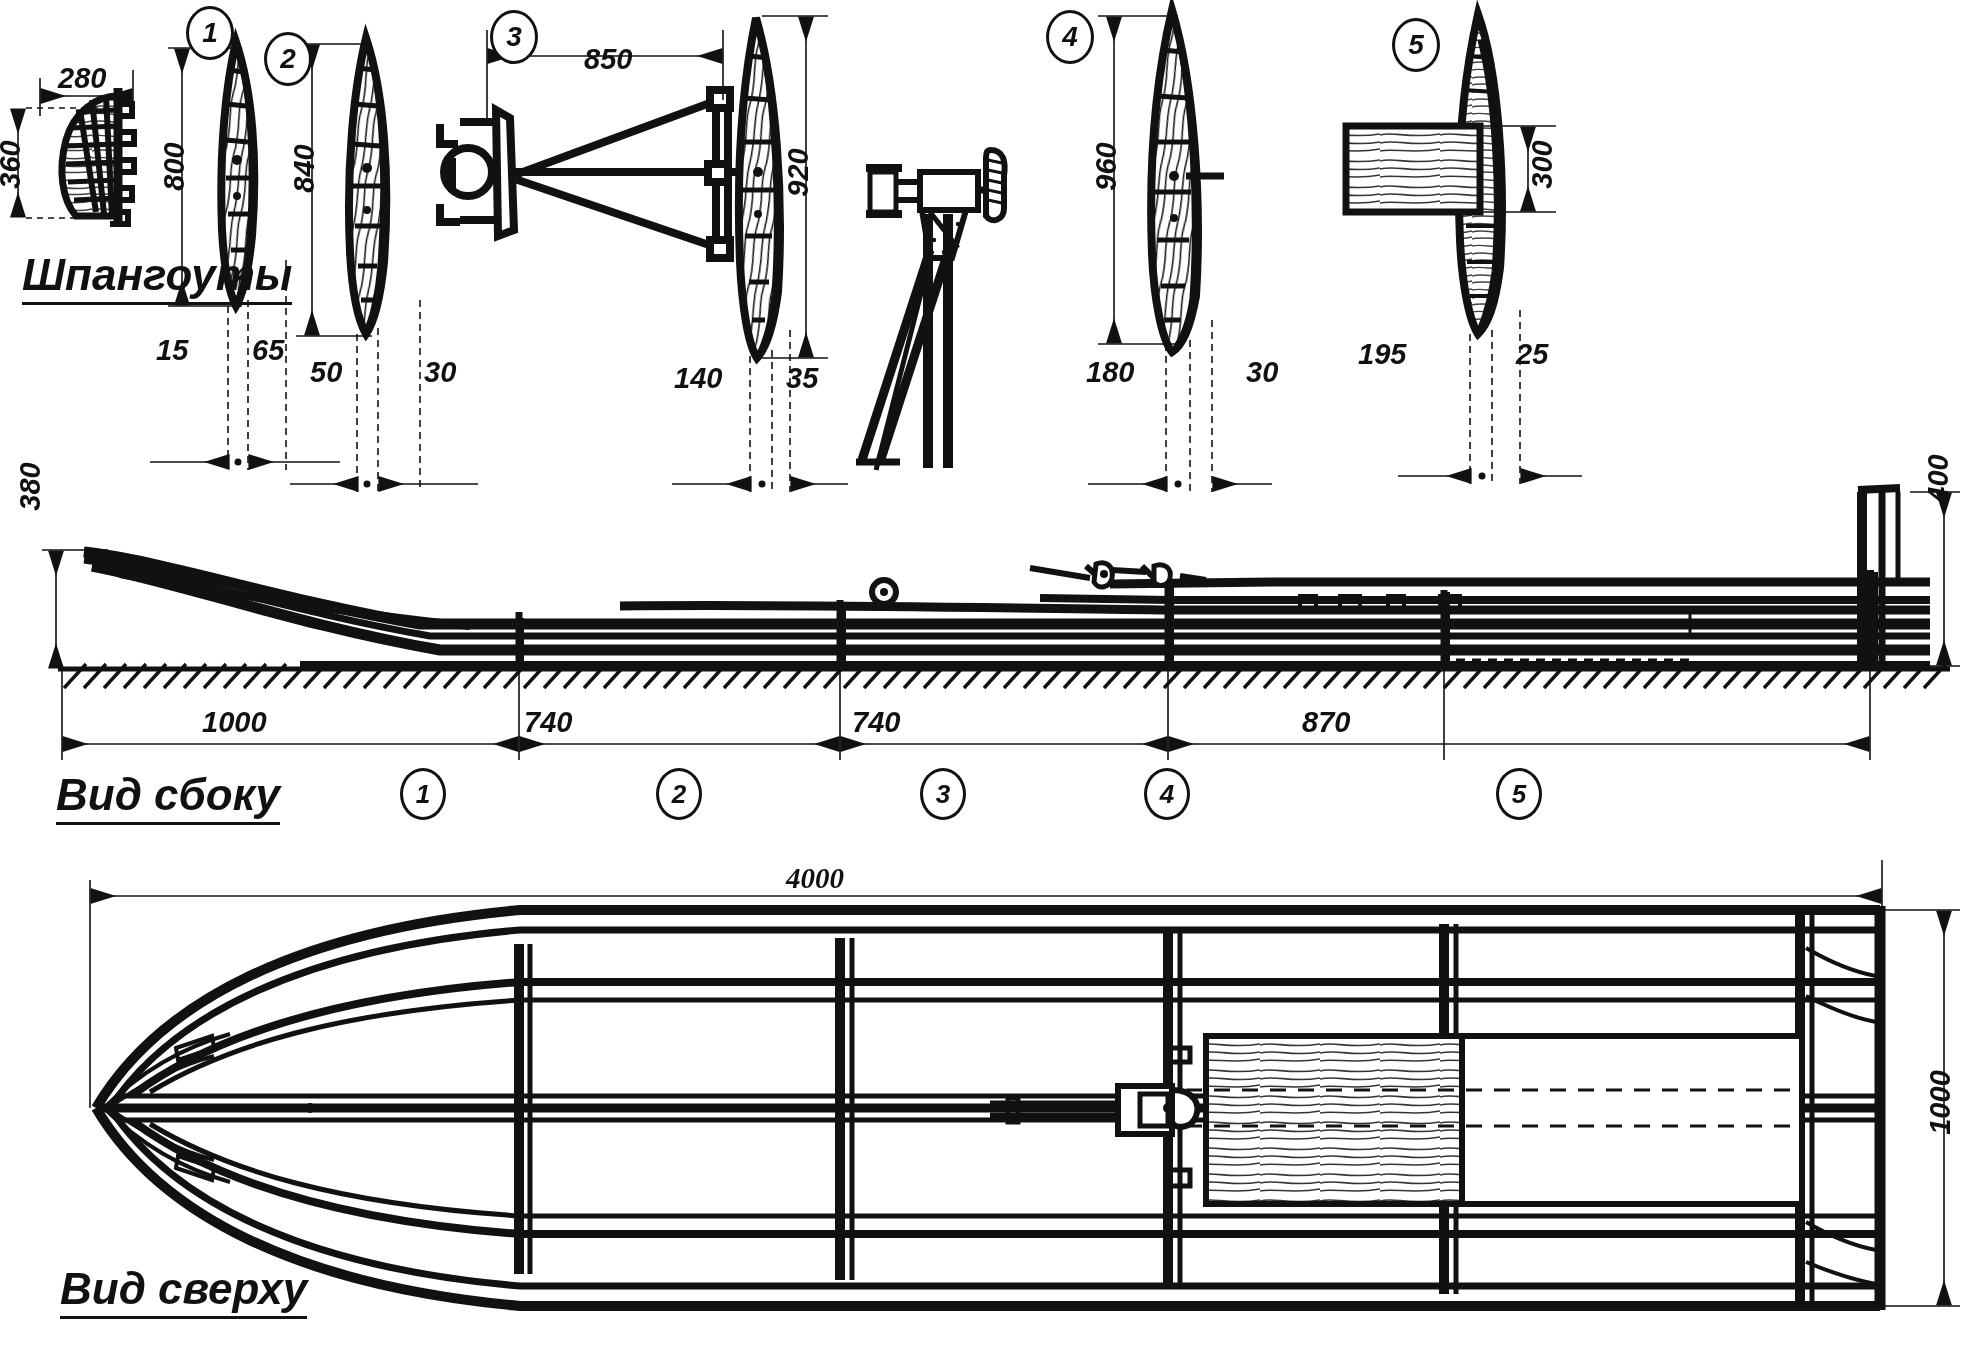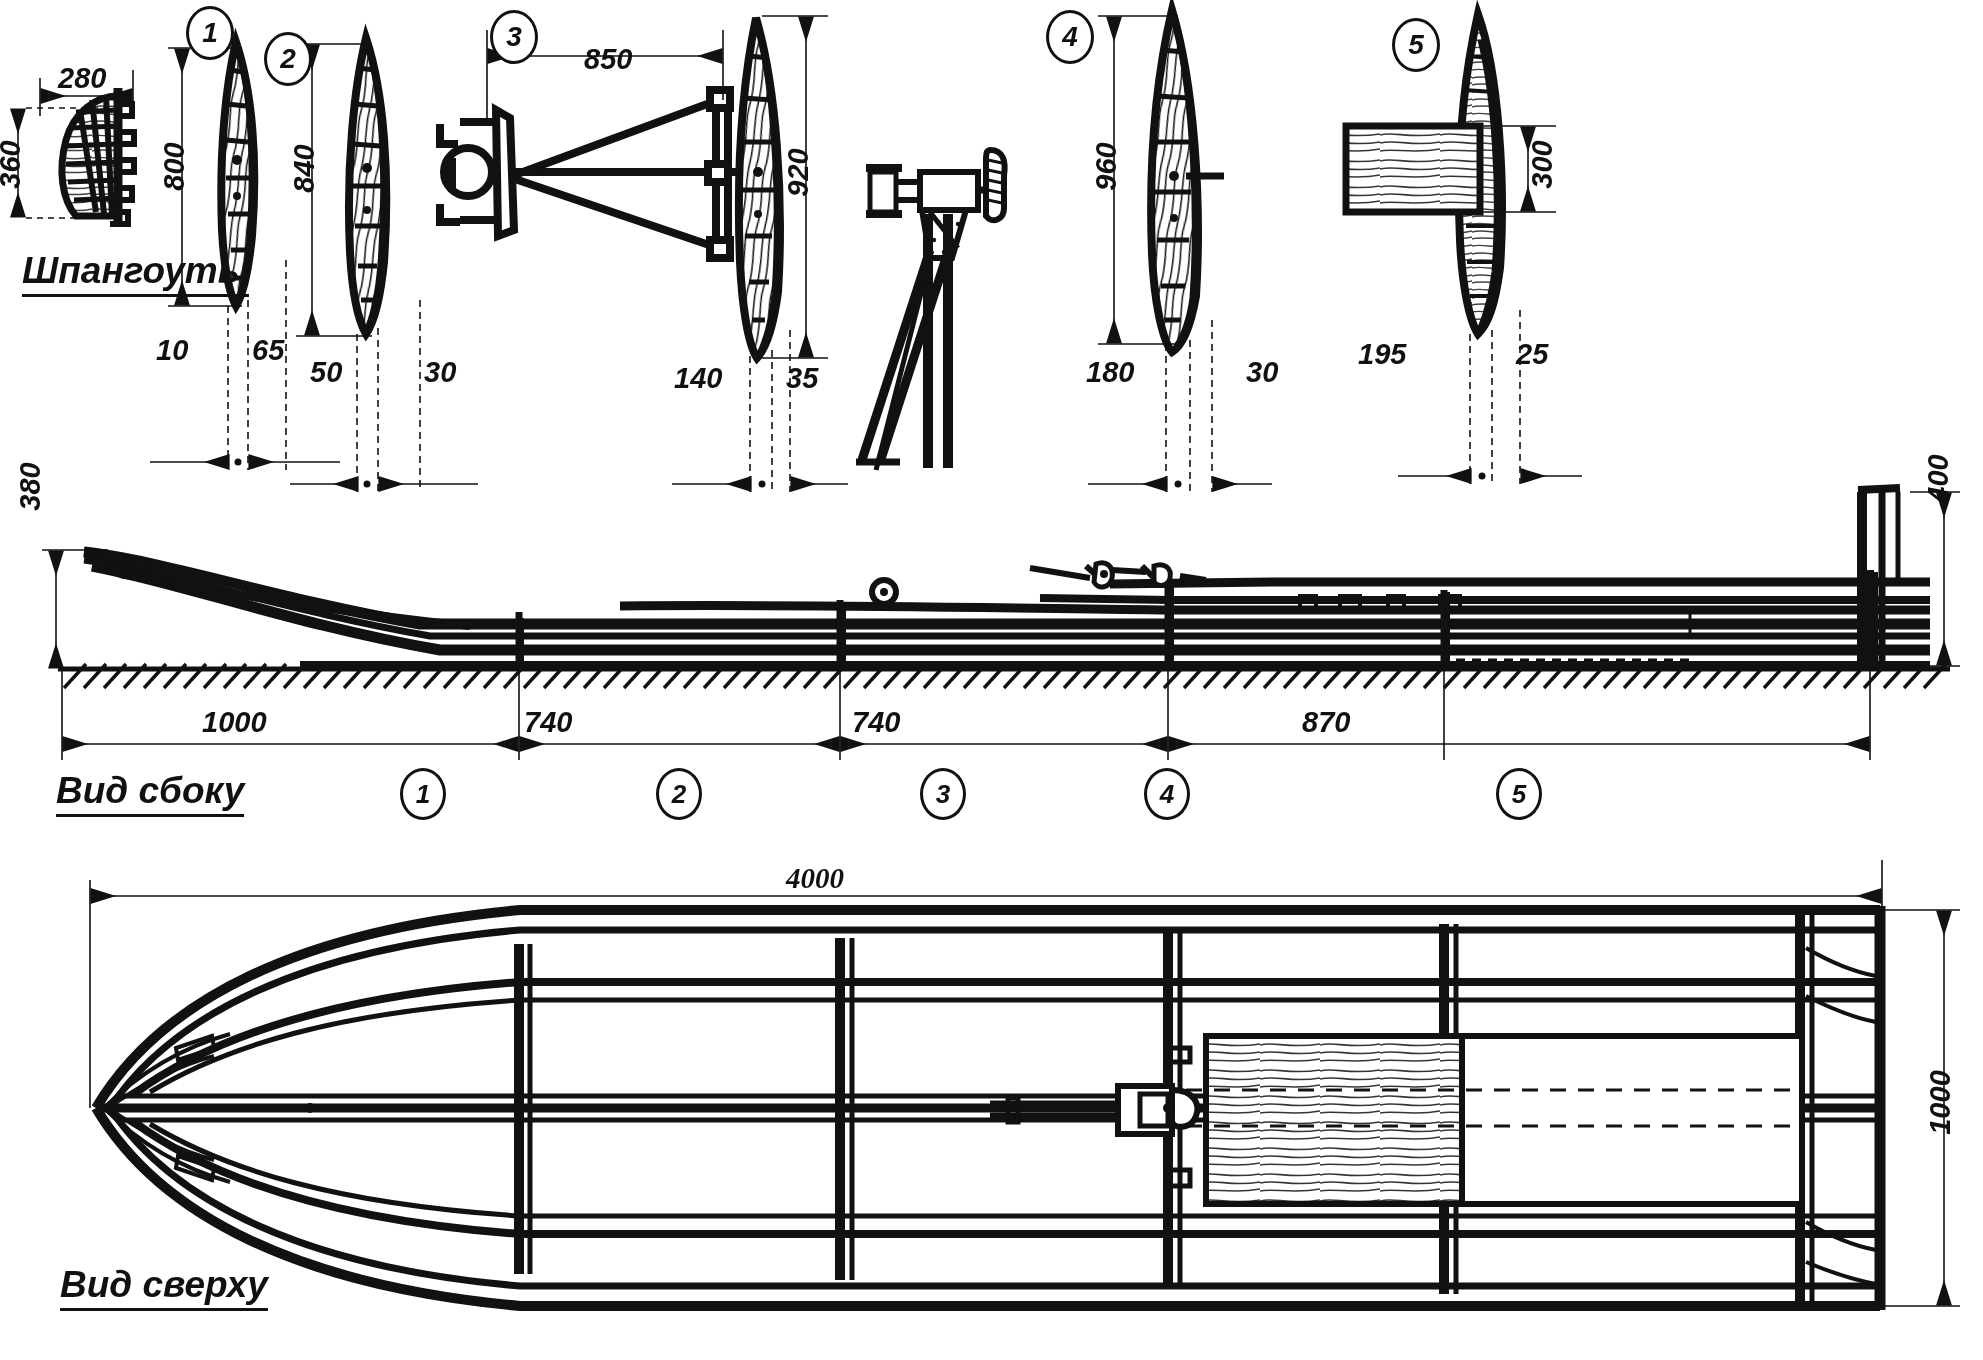--- a/index.html
+++ b/index.html
@@ -4,21 +4,21 @@
 <style>
   html,body{margin:0;padding:0;background:#fff;}
   body{width:1983px;height:1360px;position:relative;overflow:hidden;
        font-family:"Liberation Sans", sans-serif; color:#111;}
   .stage{position:absolute;inset:0;}
   svg.layer{position:absolute;left:0;top:0;width:1983px;height:1360px;}
   .dimtxt{position:absolute;font-style:italic;font-weight:700;color:#111;
           font-family:"Liberation Sans", sans-serif;white-space:nowrap;}
   .dim-lg{font-size:29px;}
   .vert{transform-origin:center center;}
-  .viewlabel{position:absolute;font-style:italic;font-weight:700;font-size:37px;
+  .viewlabel{position:absolute;font-style:italic;font-weight:700;font-size:44px;
              border-bottom:3px solid #111;padding-bottom:2px;white-space:nowrap;
              font-family:"Liberation Sans", sans-serif;}
   .stationcirc{position:absolute;border:3px solid #111;border-radius:50%;
                width:42px;height:48px;display:flex;align-items:center;justify-content:center;
                font-style:italic;font-weight:700;font-size:28px;background:#fff;}
   .balloonrow .stationcirc{width:40px;height:46px;font-size:26px;}
 </style>
 </head>
 <body>
 
@@ -466,21 +466,21 @@
   <div class="stationcirc" style="left:1046px; top:10px;">4</div>
   <div class="stationcirc" style="left:1392px; top:18px;">5</div>
 
   <div class="dimtxt dim-lg vert" style="left:150px; top:150px; transform:rotate(-90deg);">800</div>
   <div class="dimtxt dim-lg vert" style="left:280px; top:152px; transform:rotate(-90deg);">840</div>
   <div class="dimtxt dim-lg" style="left:584px; top:43px;">850</div>
   <div class="dimtxt dim-lg vert" style="left:774px; top:156px; transform:rotate(-90deg);">920</div>
   <div class="dimtxt dim-lg vert" style="left:1082px; top:150px; transform:rotate(-90deg);">960</div>
   <div class="dimtxt dim-lg vert" style="left:1518px; top:148px; transform:rotate(-90deg);">300</div>
 
-  <div class="dimtxt dim-lg" style="left:156px; top:334px;">10</div>
+  <div class="dimtxt dim-lg" style="left:156px; top:334px;">15</div>
   <div class="dimtxt dim-lg" style="left:252px; top:334px;">65</div>
   <div class="dimtxt dim-lg" style="left:310px; top:356px;">50</div>
   <div class="dimtxt dim-lg" style="left:424px; top:356px;">30</div>
   <div class="dimtxt dim-lg" style="left:674px; top:362px;">140</div>
   <div class="dimtxt dim-lg" style="left:786px; top:362px;">35</div>
   <div class="dimtxt dim-lg" style="left:1086px; top:356px;">180</div>
   <div class="dimtxt dim-lg" style="left:1246px; top:356px;">30</div>
   <div class="dimtxt dim-lg" style="left:1358px; top:338px;">195</div>
   <div class="dimtxt dim-lg" style="left:1516px; top:338px;">25</div>
 

